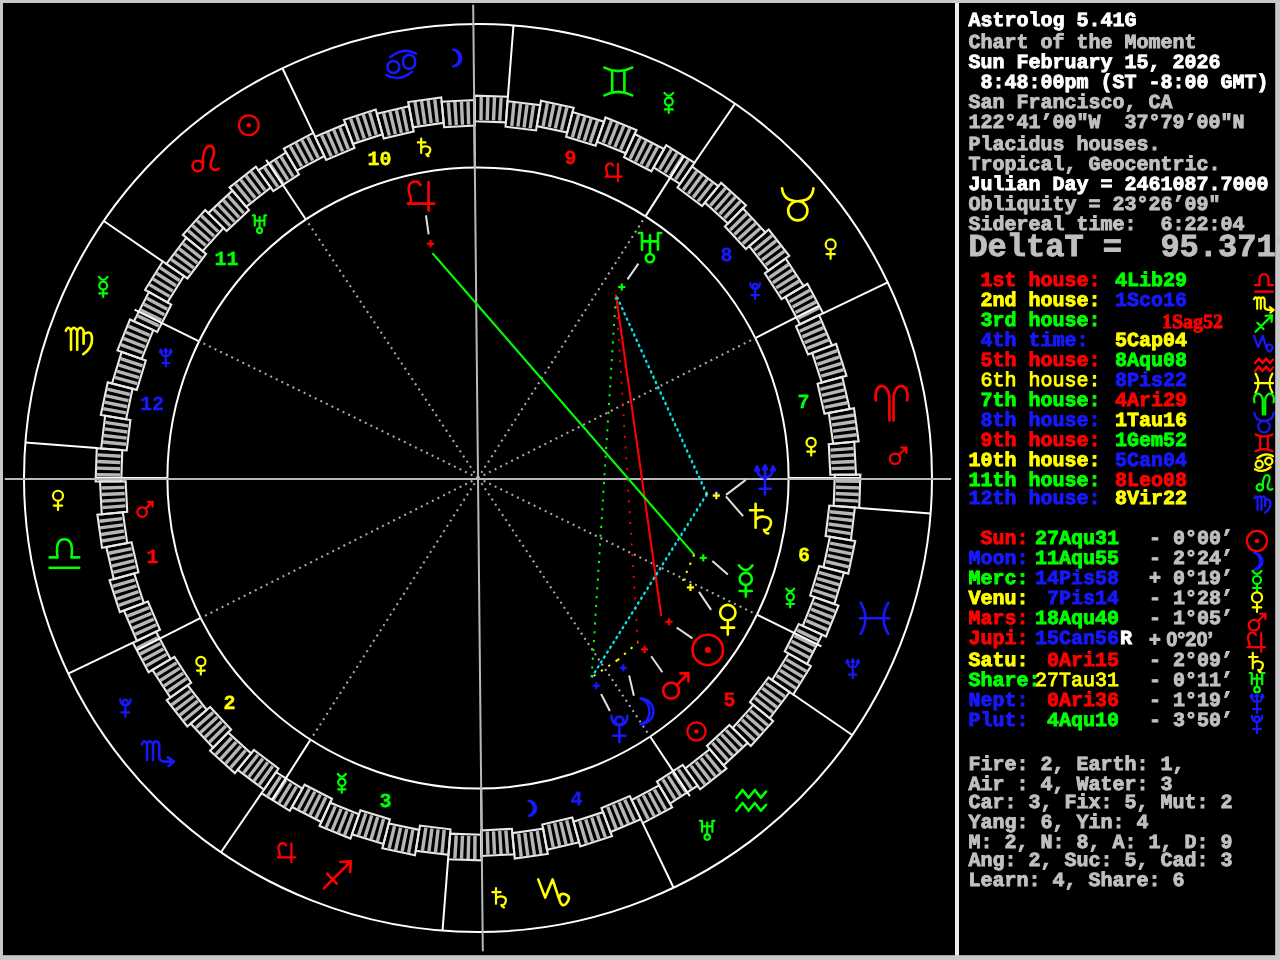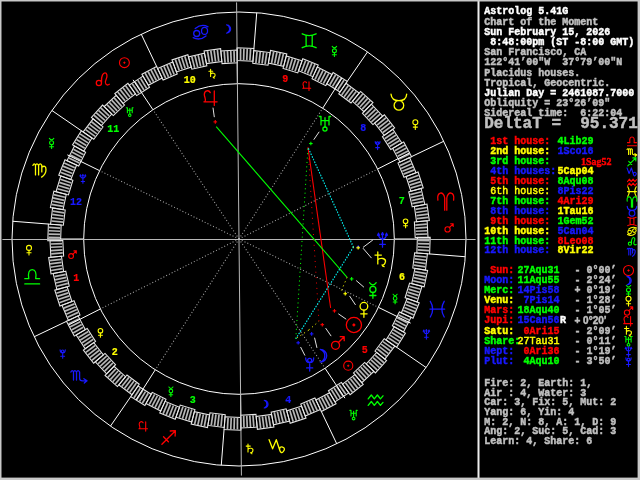--- a/index.html
+++ b/index.html
@@ -568,21 +568,21 @@
 <div style="font-family:'Liberation Mono',monospace;font-weight:bold;font-size:10px;line-height:10px;white-space:pre;position:absolute;-webkit-text-stroke:0.45px;left:484.2px;top:88.8px;color:#ffffff">Julian Day = 2461087.7000</div>
 <div style="font-family:'Liberation Mono',monospace;font-weight:bold;font-size:10px;line-height:10px;white-space:pre;position:absolute;-webkit-text-stroke:0.45px;left:484.2px;top:99.0px;color:#c0c0c0">Obliquity = 23°26’09"</div>
 <div style="font-family:'Liberation Mono',monospace;font-weight:bold;font-size:10px;line-height:10px;white-space:pre;position:absolute;-webkit-text-stroke:0.45px;left:484.2px;top:109.2px;color:#c0c0c0">Sidereal time:  6:22:04</div>
 <div style="font-family:'Liberation Mono',monospace;font-weight:bold;font-size:16px;line-height:10px;white-space:pre;position:absolute;-webkit-text-stroke:0.45px;left:484.2px;top:119.4px;color:#c0c0c0">DeltaT =  95.3711</div>
 <div style="font-family:'Liberation Mono',monospace;font-weight:bold;font-size:10px;line-height:10px;white-space:pre;position:absolute;-webkit-text-stroke:0.45px;left:484.2px;top:137.0px;color:#ff0000"> 1st house:</div>
 <div style="font-family:'Liberation Mono',monospace;font-weight:bold;font-size:10px;line-height:10px;white-space:pre;position:absolute;-webkit-text-stroke:0.45px;left:557.5px;top:137.0px;color:#00ff00">4Lib29</div>
 <div style="font-family:'Liberation Mono',monospace;font-weight:bold;font-size:10px;line-height:10px;white-space:pre;position:absolute;-webkit-text-stroke:0.45px;left:484.2px;top:146.9px;color:#ffff00"> 2nd house:</div>
 <div style="font-family:'Liberation Mono',monospace;font-weight:bold;font-size:10px;line-height:10px;white-space:pre;position:absolute;-webkit-text-stroke:0.45px;left:557.5px;top:146.9px;color:#1818ff">1Sco16</div>
 <div style="font-family:'Liberation Mono',monospace;font-weight:bold;font-size:10px;line-height:10px;white-space:pre;position:absolute;-webkit-text-stroke:0.45px;left:484.2px;top:156.9px;color:#00ff00"> 3rd house:</div>
 <div style="font-family:Liberation Serif, serif;font-weight:bold;font-size:10px;line-height:10px;white-space:pre;position:absolute;-webkit-text-stroke:0.45px;left:581px;top:156.9px;color:#ff0000">1Sag52</div>
-<div style="font-family:'Liberation Mono',monospace;font-weight:bold;font-size:10px;line-height:10px;white-space:pre;position:absolute;-webkit-text-stroke:0.45px;left:484.2px;top:166.8px;color:#1818ff"> 4th houses:</div>
+<div style="font-family:'Liberation Mono',monospace;font-weight:bold;font-size:10px;line-height:10px;white-space:pre;position:absolute;-webkit-text-stroke:0.45px;left:484.2px;top:166.8px;color:#1818ff"> 4th time:</div>
 <div style="font-family:'Liberation Mono',monospace;font-weight:bold;font-size:10px;line-height:10px;white-space:pre;position:absolute;-webkit-text-stroke:0.45px;left:557.5px;top:166.8px;color:#ffff00">5Cap04</div>
 <div style="font-family:'Liberation Mono',monospace;font-weight:bold;font-size:10px;line-height:10px;white-space:pre;position:absolute;-webkit-text-stroke:0.45px;left:484.2px;top:176.8px;color:#ff0000"> 5th house:</div>
 <div style="font-family:'Liberation Mono',monospace;font-weight:bold;font-size:10px;line-height:10px;white-space:pre;position:absolute;-webkit-text-stroke:0.45px;left:557.5px;top:176.8px;color:#00ff00">8Aqu08</div>
 <div style="font-family:'Liberation Mono',monospace;font-weight:normal;font-size:10px;line-height:10px;white-space:pre;position:absolute;-webkit-text-stroke:0.45px;left:484.2px;top:186.8px;color:#ffff00"> 6th house:</div>
 <div style="font-family:'Liberation Mono',monospace;font-weight:bold;font-size:10px;line-height:10px;white-space:pre;position:absolute;-webkit-text-stroke:0.45px;left:557.5px;top:186.8px;color:#1818ff">8Pis22</div>
 <div style="font-family:'Liberation Mono',monospace;font-weight:bold;font-size:10px;line-height:10px;white-space:pre;position:absolute;-webkit-text-stroke:0.45px;left:484.2px;top:196.7px;color:#00ff00"> 7th house:</div>
 <div style="font-family:'Liberation Mono',monospace;font-weight:bold;font-size:10px;line-height:10px;white-space:pre;position:absolute;-webkit-text-stroke:0.45px;left:557.5px;top:196.7px;color:#ff0000">4Ari29</div>
 <div style="font-family:'Liberation Mono',monospace;font-weight:bold;font-size:10px;line-height:10px;white-space:pre;position:absolute;-webkit-text-stroke:0.45px;left:484.2px;top:206.6px;color:#1818ff"> 8th house:</div>
 <div style="font-family:'Liberation Mono',monospace;font-weight:bold;font-size:10px;line-height:10px;white-space:pre;position:absolute;-webkit-text-stroke:0.45px;left:557.5px;top:206.6px;color:#ffff00">1Tau16</div>
 <div style="font-family:'Liberation Mono',monospace;font-weight:bold;font-size:10px;line-height:10px;white-space:pre;position:absolute;-webkit-text-stroke:0.45px;left:484.2px;top:216.6px;color:#ff0000"> 9th house:</div>

